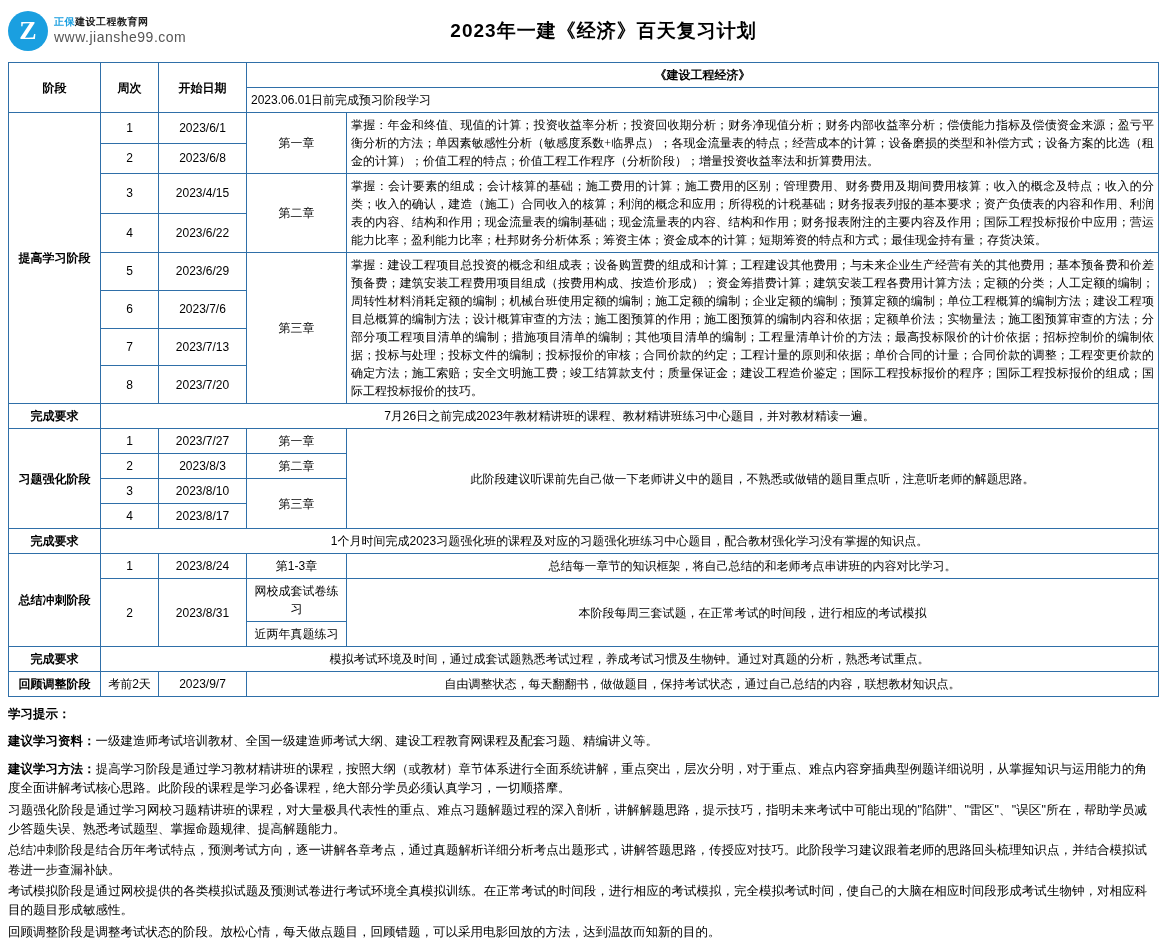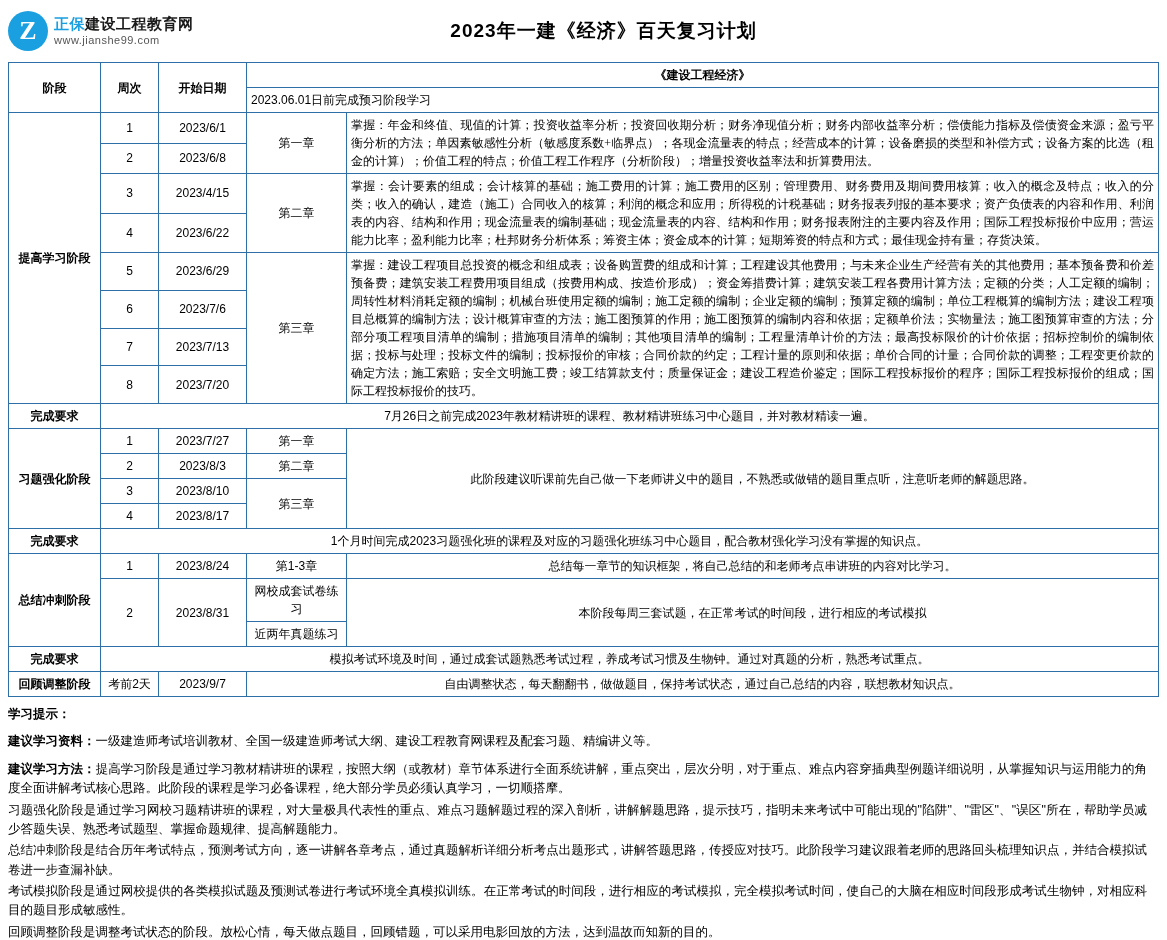--- a/index.html
+++ b/index.html
@@ -46,30 +46,30 @@
     font-weight: bold;
     display: flex;
     align-items: center;
     justify-content: center;
     font-family: "Liberation Serif", serif;
   }
   .logo-text {
     line-height: 1.25;
   }
   .logo-title {
-    font-size: 15px;
+    font-size: 10px;
     font-weight: bold;
     color: #1a1a1a;
     letter-spacing: 0.5px;
   }
   .logo-title .brand {
     color: #1a9fe0;
   }
   .logo-url {
-    font-size: 11px;
+    font-size: 14px;
     color: #555555;
     letter-spacing: 0.5px;
   }
   .doc-title {
     flex: 1;
     text-align: center;
     font-size: 19px;
     font-weight: bold;
     letter-spacing: 1px;
     padding-right: 200px;

